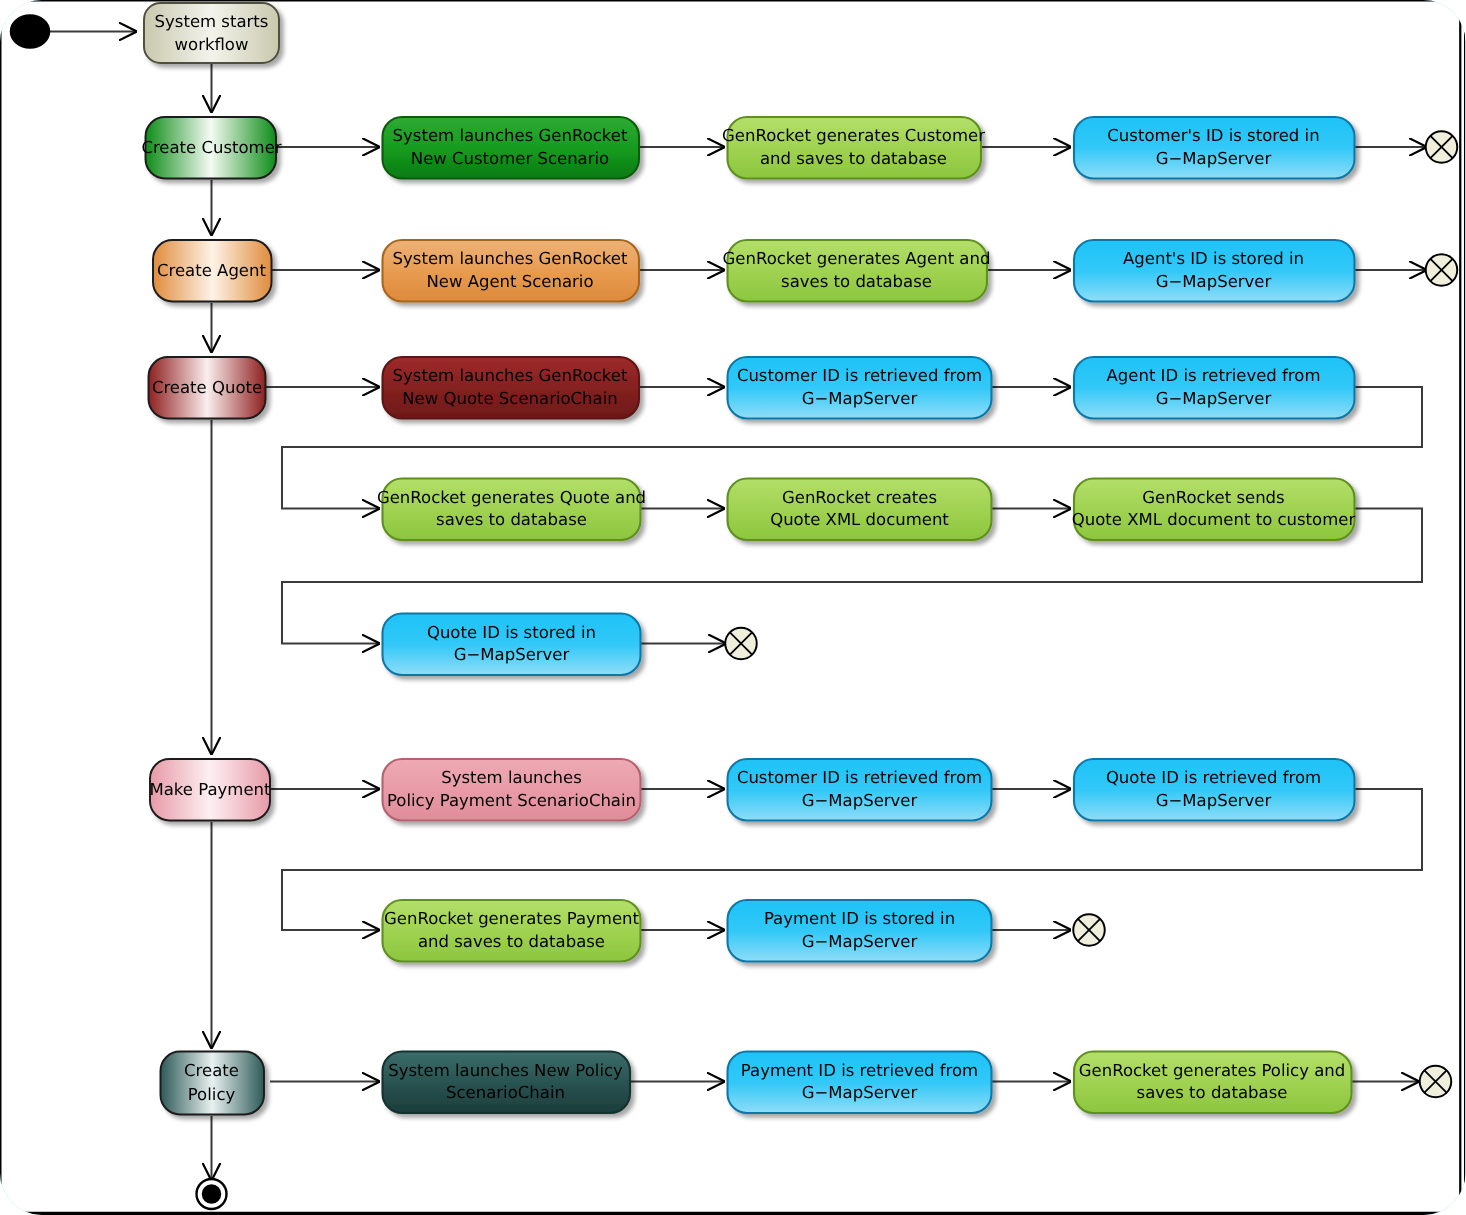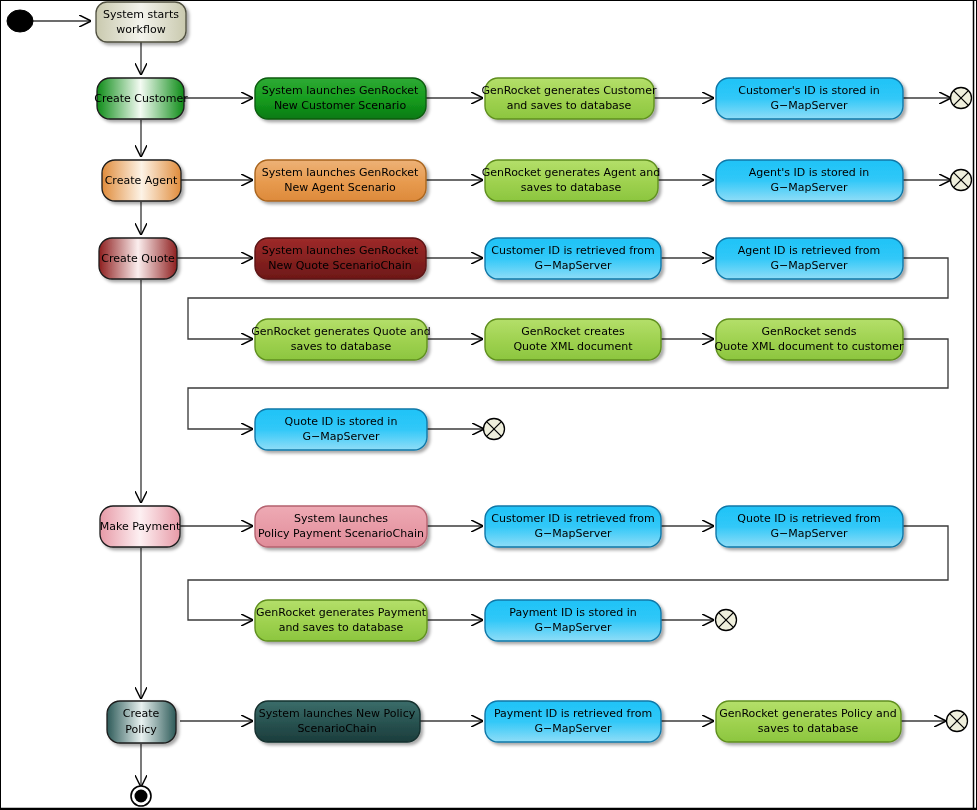--- a/index.html
+++ b/index.html
@@ -1,17 +1,17 @@
 <!DOCTYPE html>
 <html><head>
 <meta charset="utf-8">
 <style>
   html,body{margin:0;padding:0;background:#ffffff;}
   body{font-family:"DejaVu Sans","Liberation Sans",sans-serif;}
-  #canvas{position:relative;width:977px;height:810px;background:#7dd3fc;overflow:hidden;}
+  #canvas{position:relative;width:977px;height:810px;background:#7dd3fc;overflow:hidden;border-radius:28px;}
   svg{display:block;}
   .nodetext{font-family:"DejaVu Sans","Liberation Sans",sans-serif;font-size:11px;fill:#000000;text-anchor:middle;dominant-baseline:middle;}
 </style>
 </head>
 <body>
 
 <div id="canvas">
 <svg width="977" height="810" viewBox="0 0 977 810" xmlns="http://www.w3.org/2000/svg">
 
   <defs>

